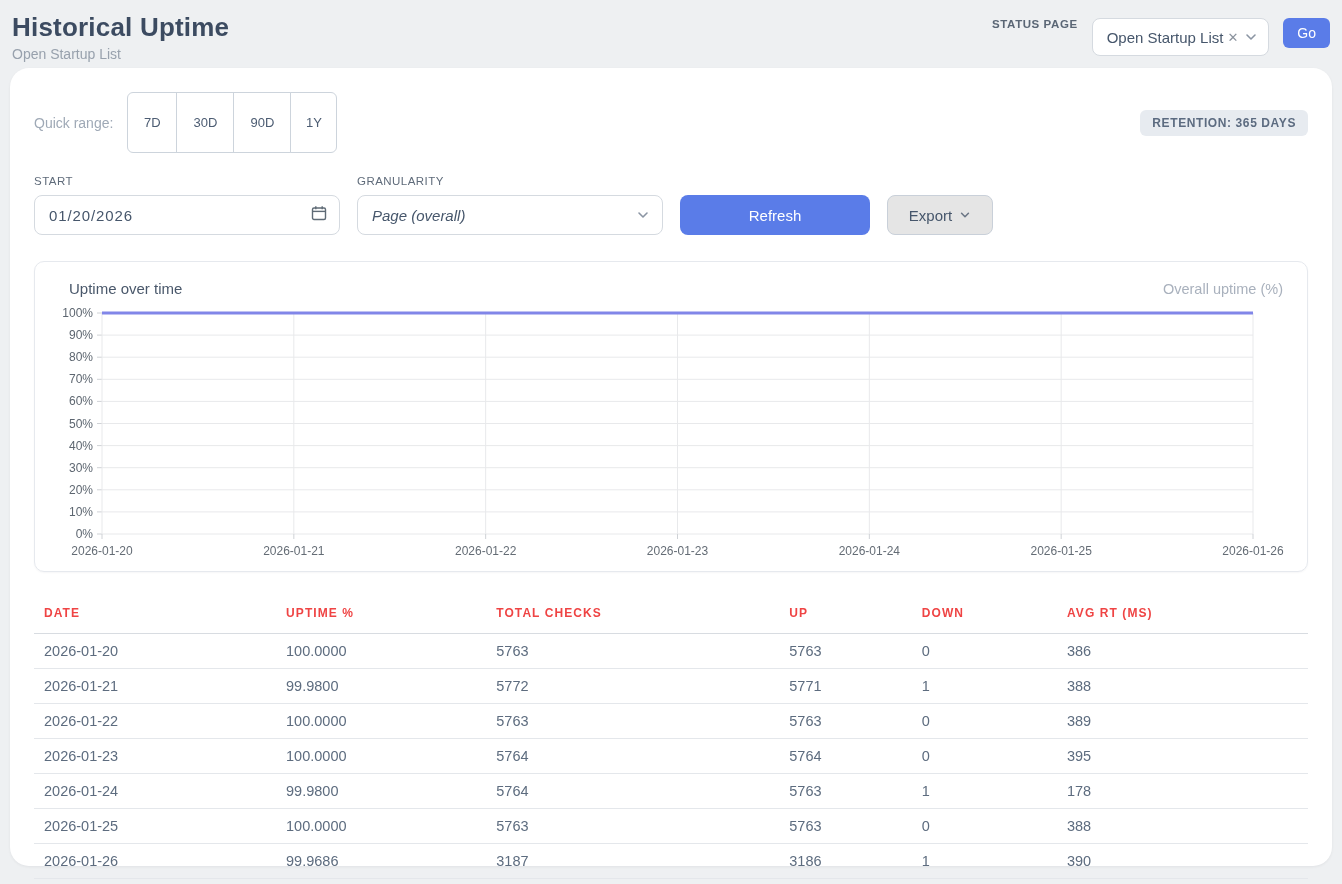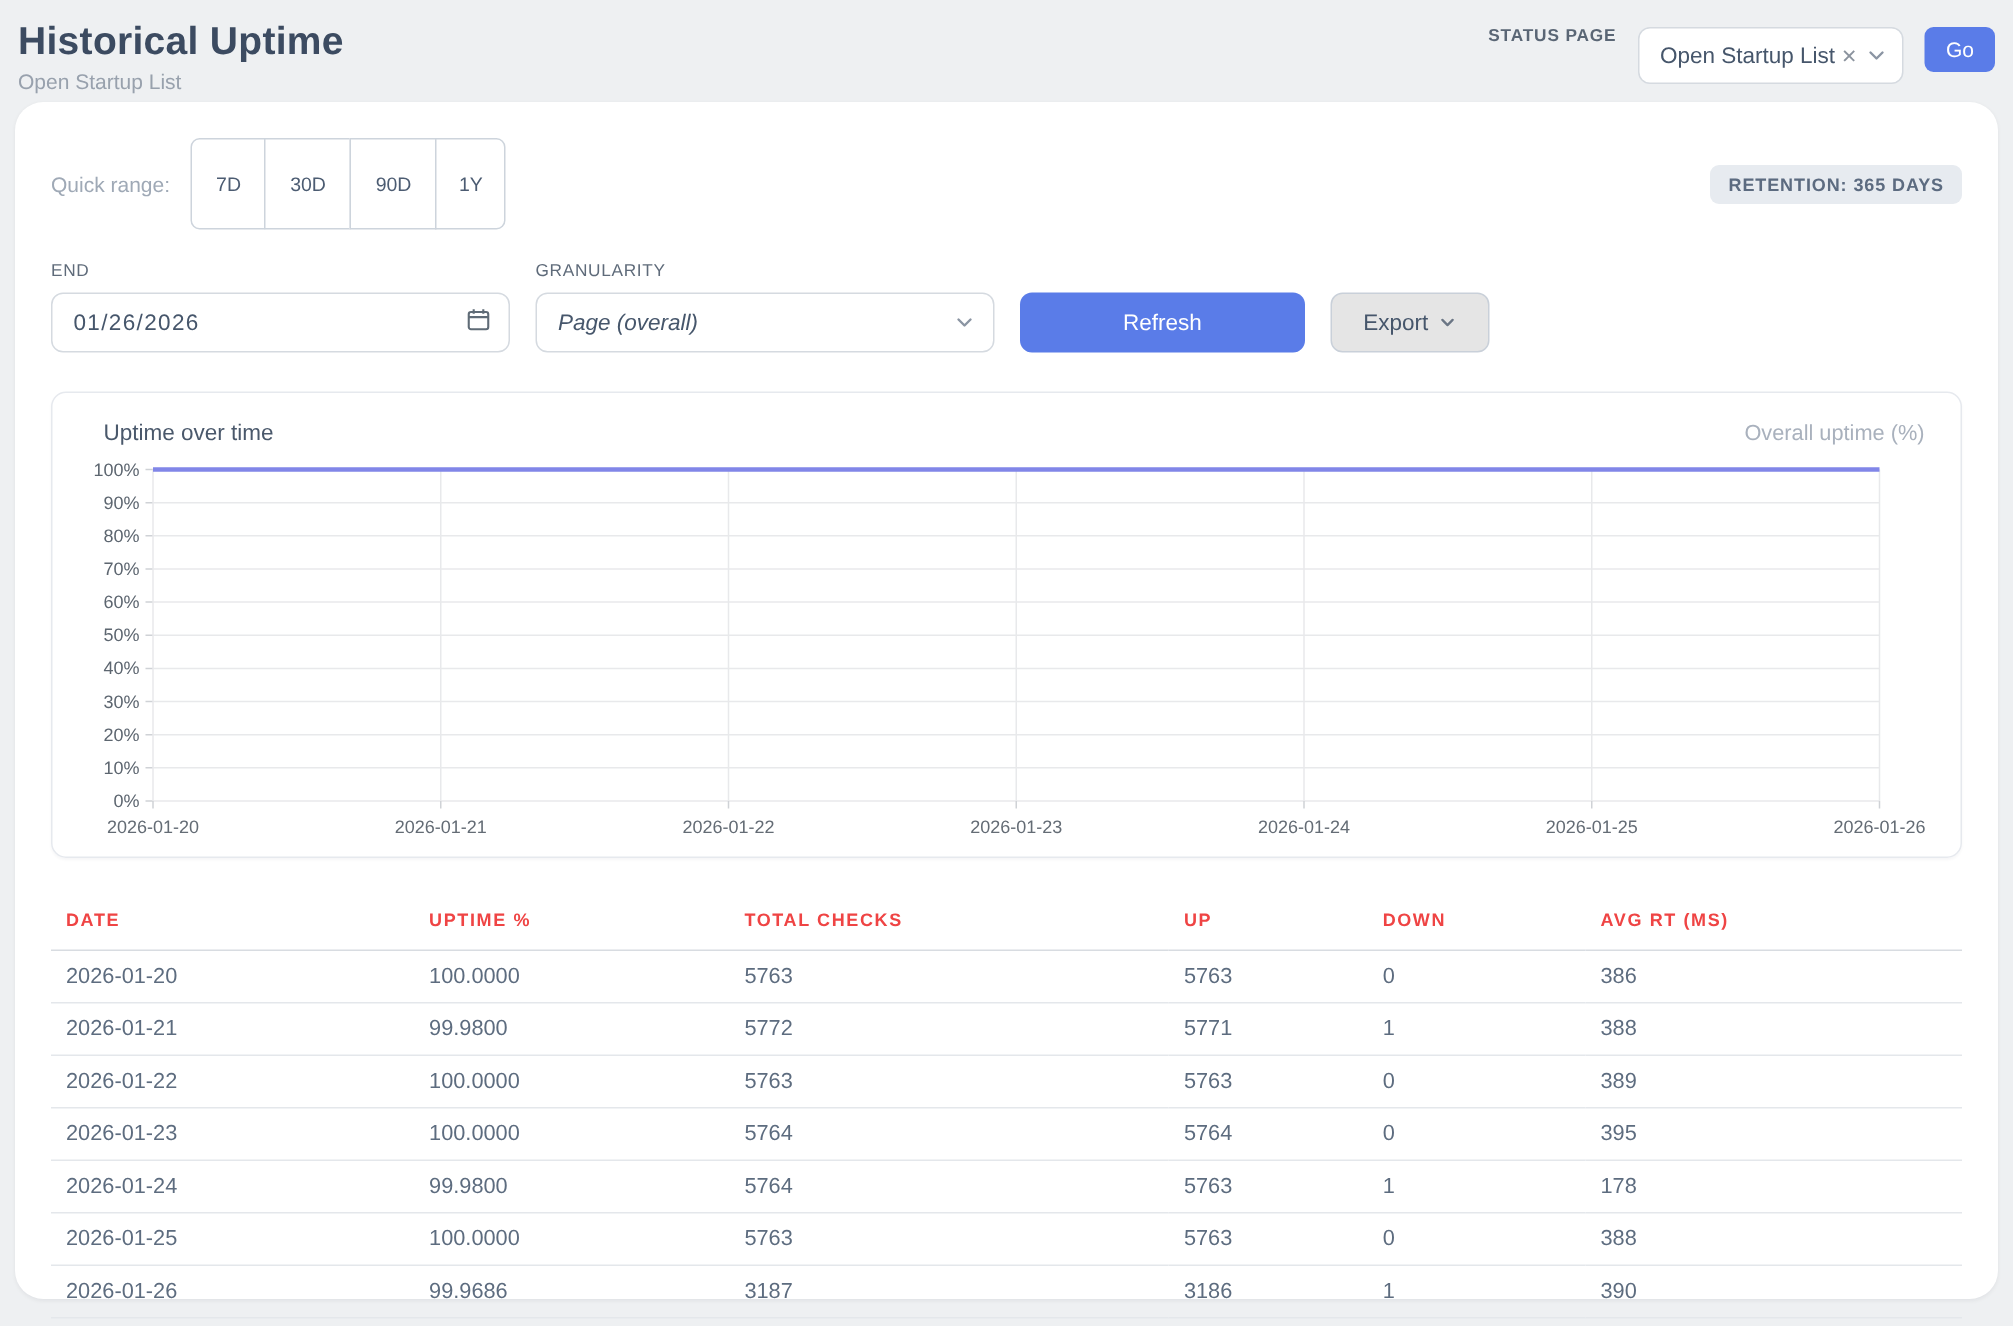--- a/index.html
+++ b/index.html
@@ -129,23 +129,23 @@
         <button class="seg-btn">7D</button>
         <button class="seg-btn w">30D</button>
         <button class="seg-btn w">90D</button>
         <button class="seg-btn">1Y</button>
       </div>
       <span class="retention-badge">RETENTION: 365 DAYS</span>
     </div>
 
     <div class="row-fields">
       <div class="field">
-        <div class="field-label">END</div>
+        <div class="field-label">START</div>
         <div class="input-box">
-          <span class="value">01/26/2026</span>
+          <span class="value">01/20/2026</span>
           <span>
             <svg width="16" height="16" viewBox="0 0 16 16">
                 <rect x="1.5" y="3" width="13" height="11.5" rx="1.5" fill="none" stroke="#5f6b76" stroke-width="1.4"></rect>
                 <line x1="4.8" y1="1.2" x2="4.8" y2="4.2" stroke="#5f6b76" stroke-width="1.4"></line>
                 <line x1="11.2" y1="1.2" x2="11.2" y2="4.2" stroke="#5f6b76" stroke-width="1.4"></line>
                 <line x1="1.5" y1="6.4" x2="14.5" y2="6.4" stroke="#5f6b76" stroke-width="1.4"></line>
               </svg>
           </span>
         </div>
       </div>

